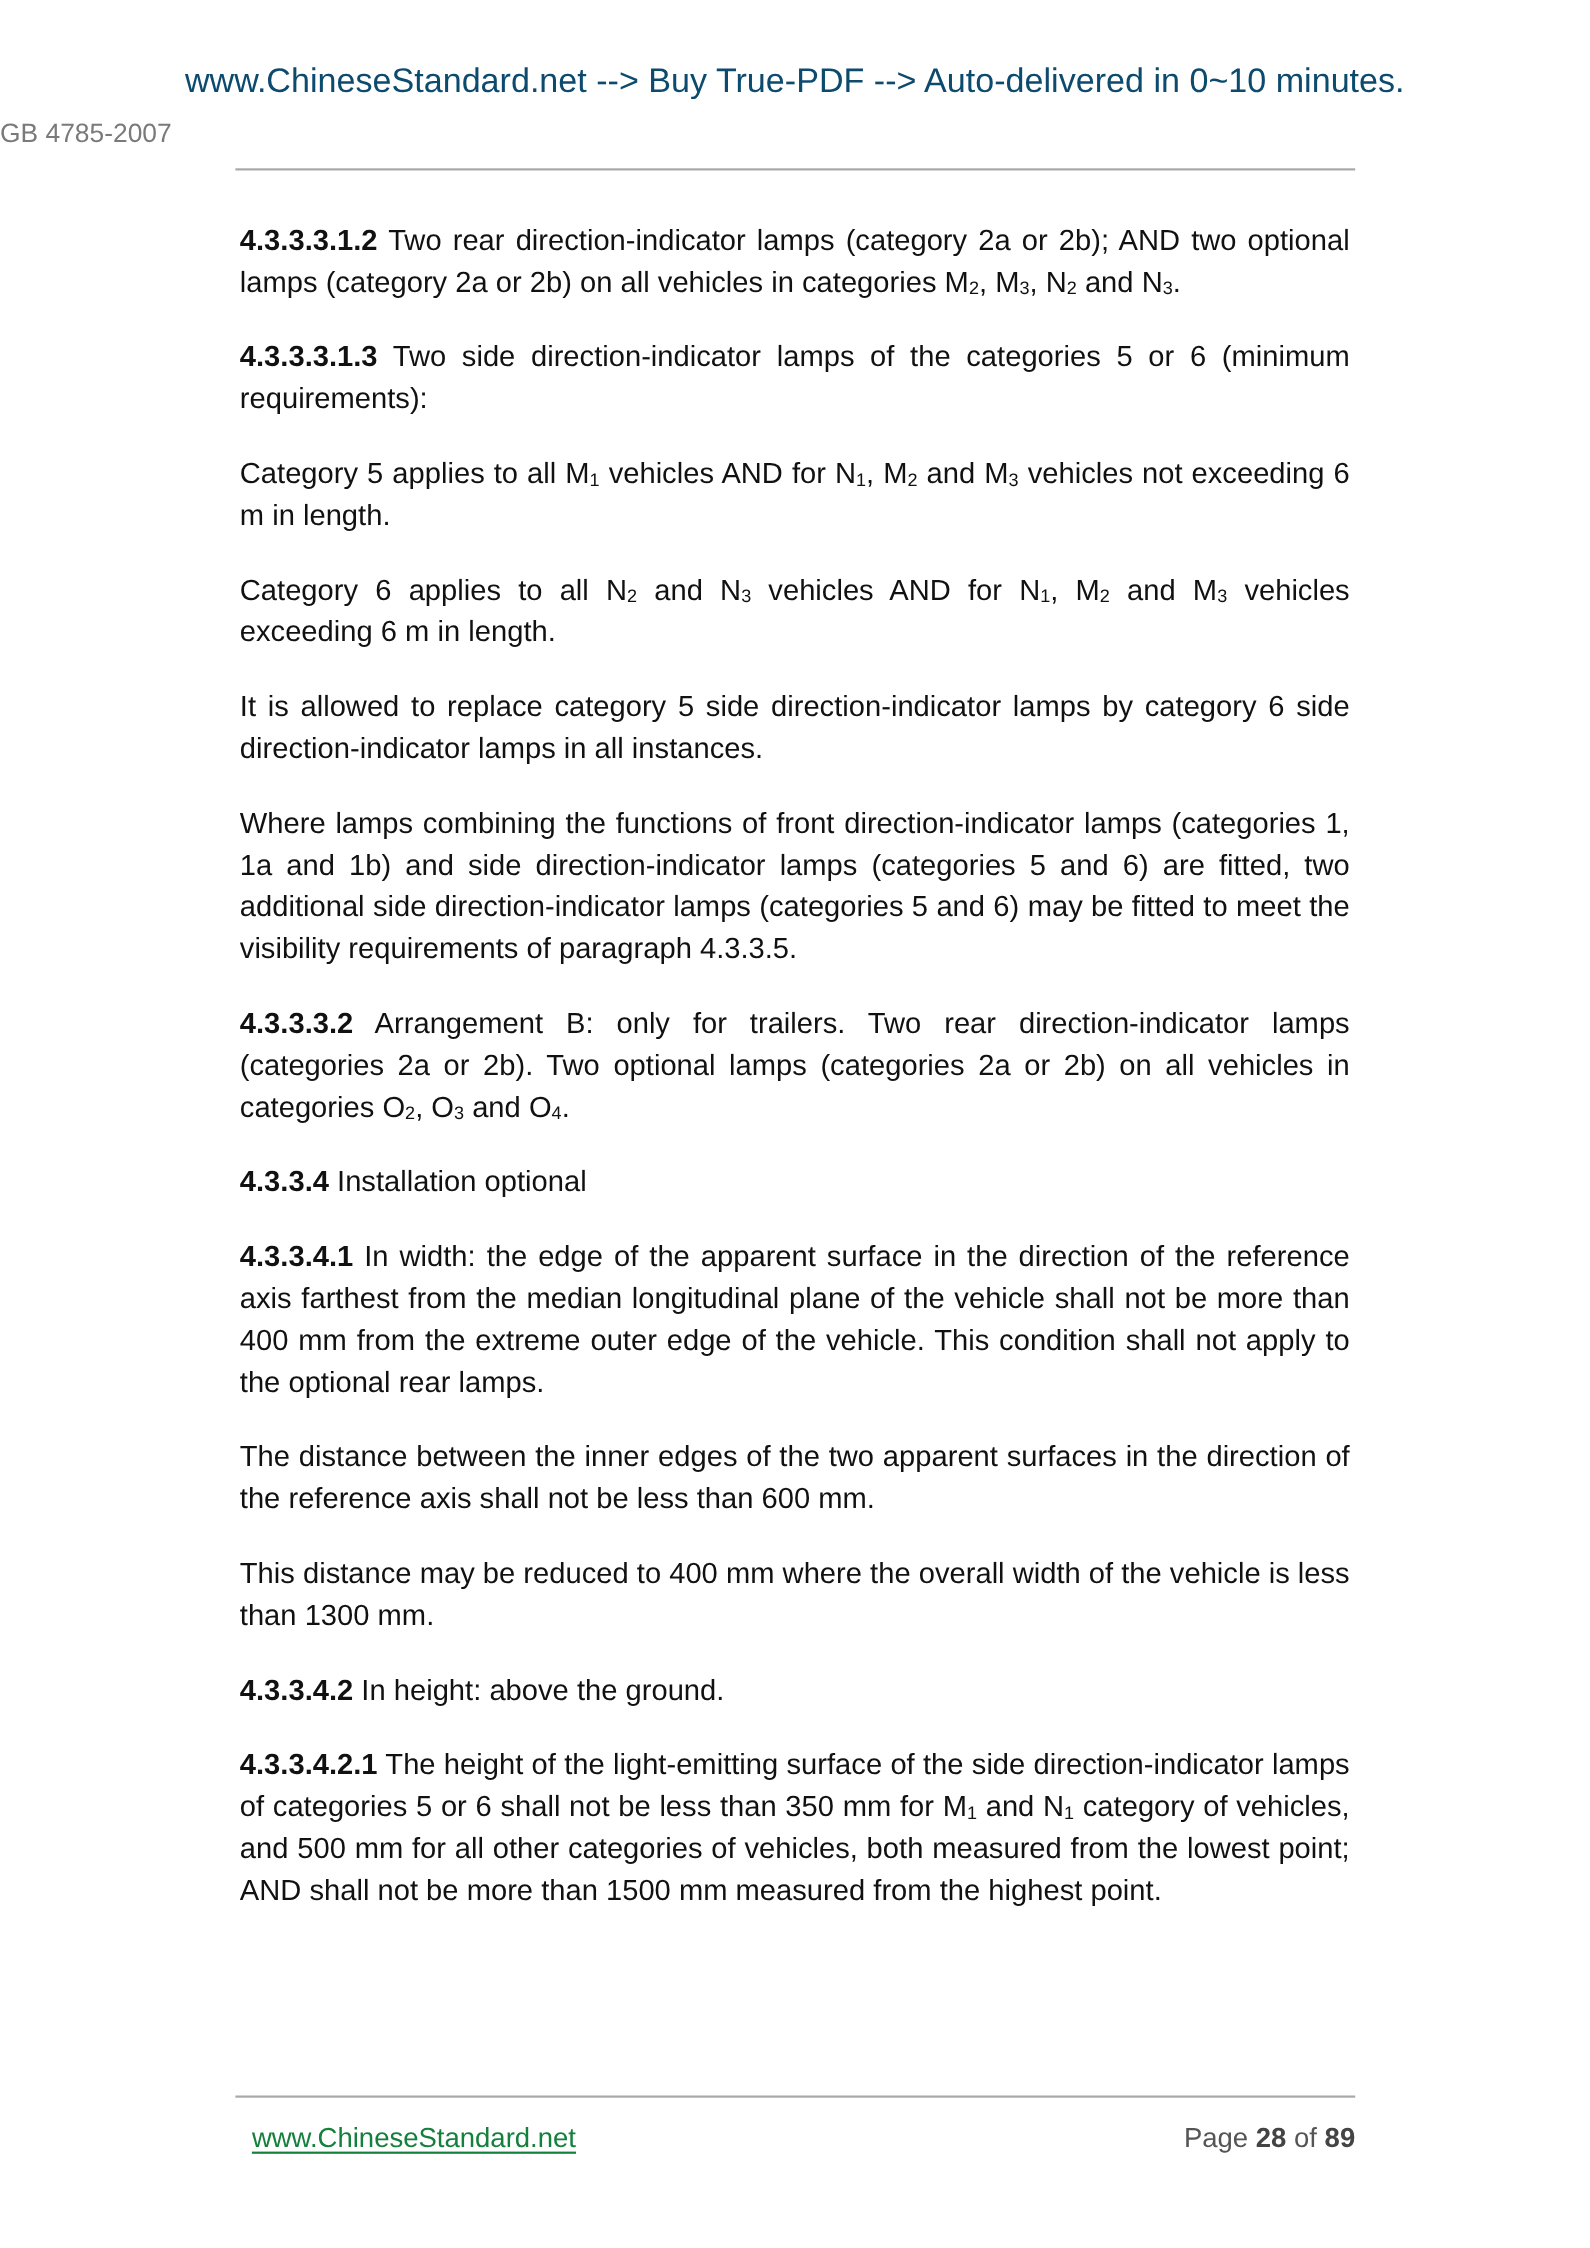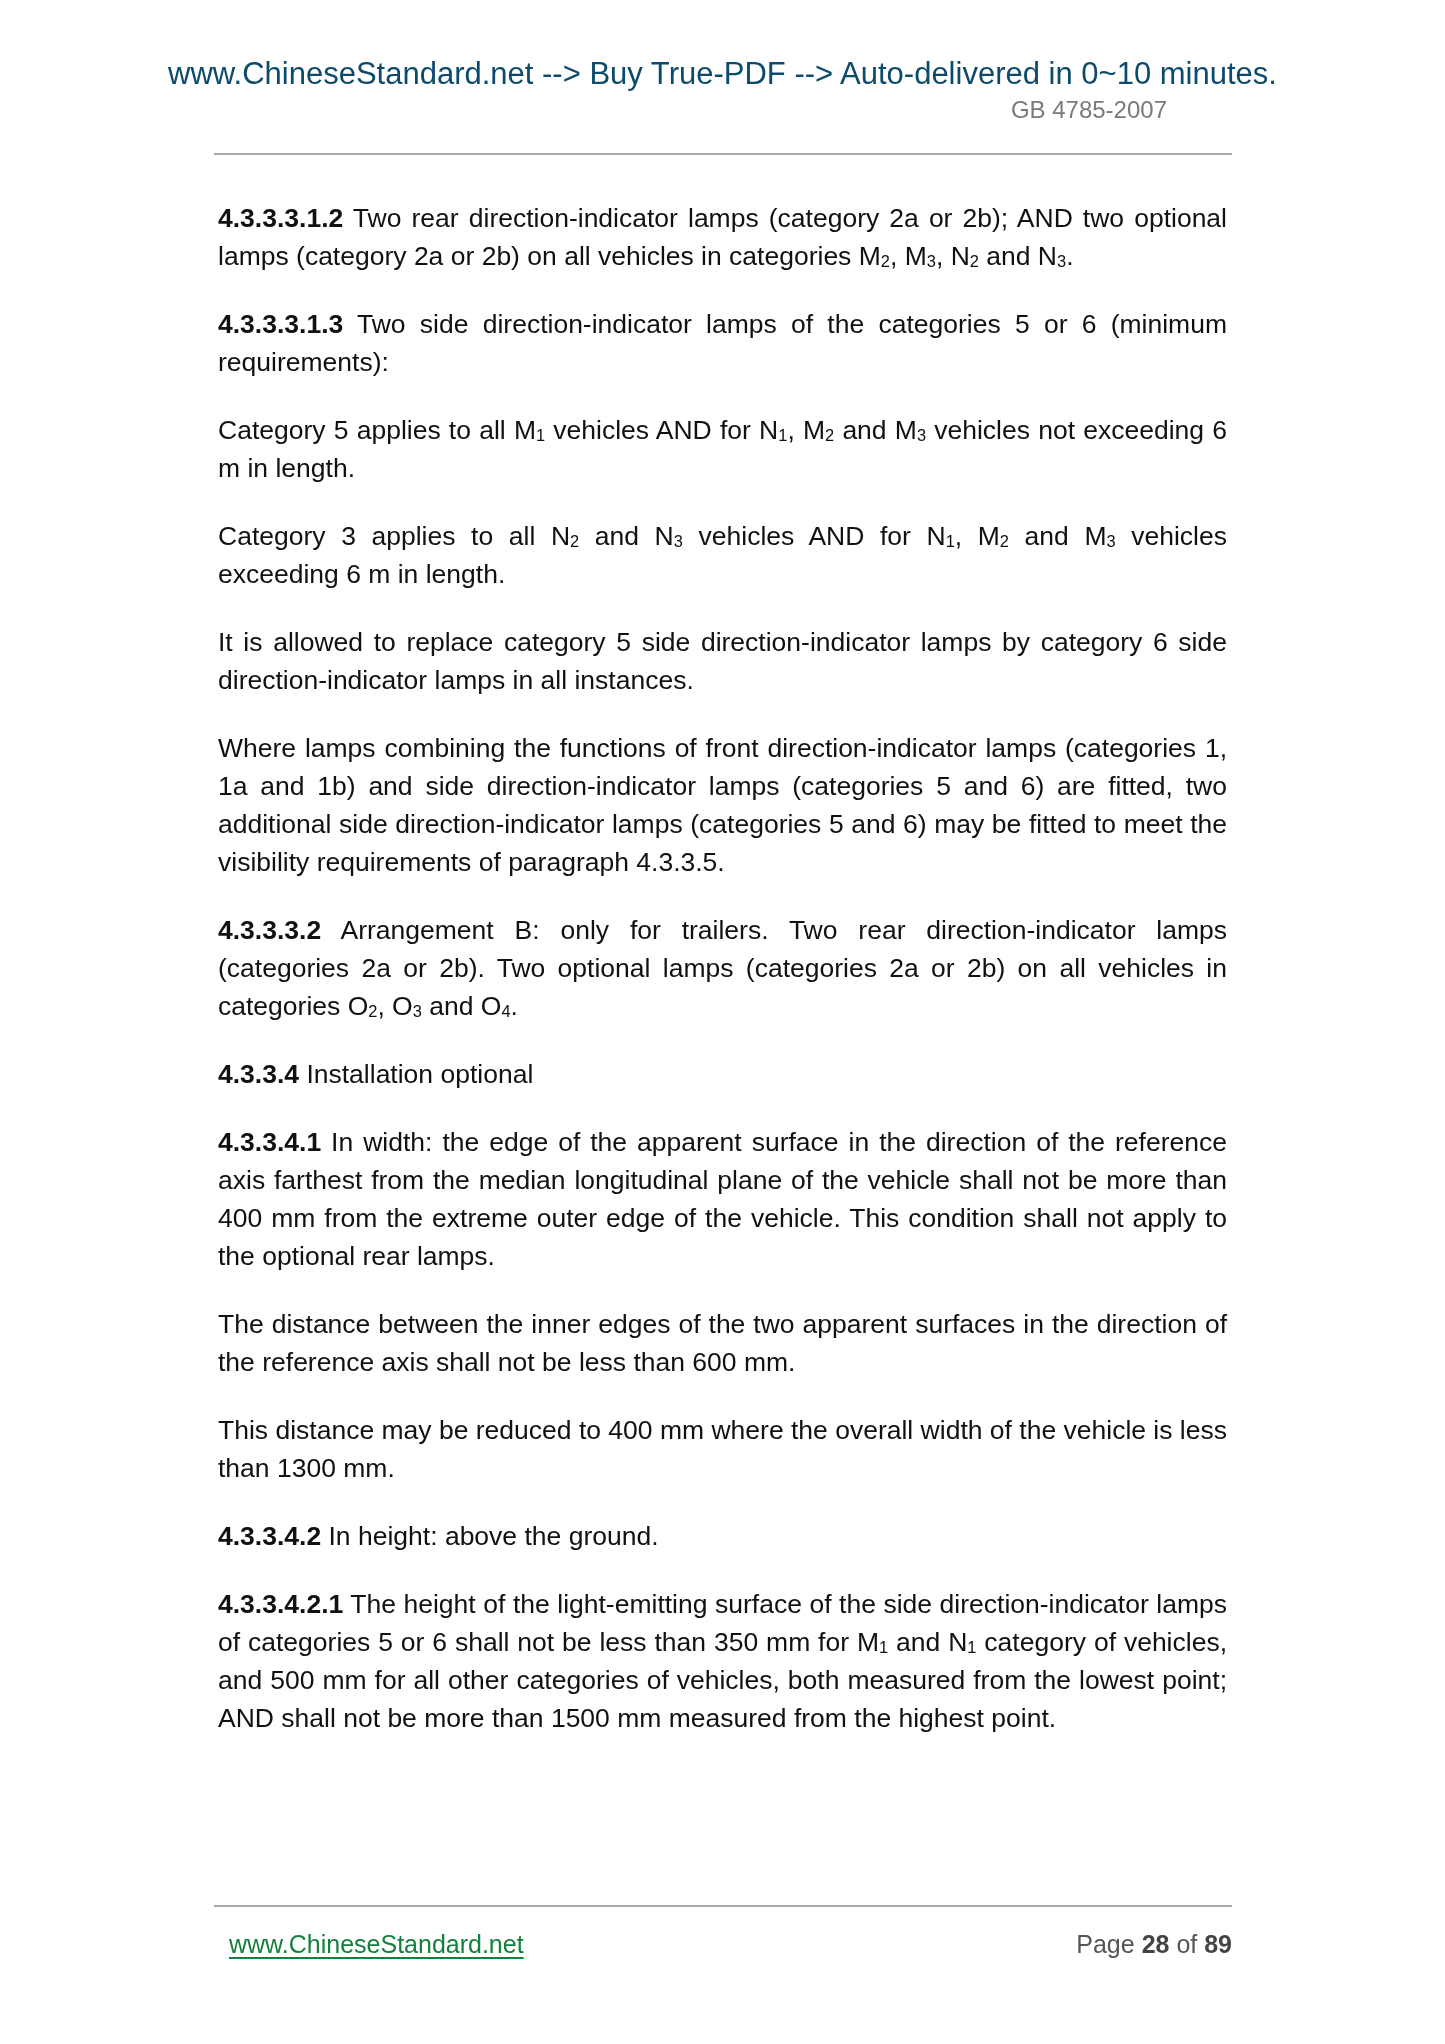--- a/index.html
+++ b/index.html
@@ -1,20 +1,20 @@
 <!DOCTYPE html>
 <html><head>
 <meta charset="utf-8">
 <style>
   html, body { margin: 0; padding: 0; background: #ffffff; }
   body { width: 1445px; height: 2044px; position: relative; overflow: hidden;
          font-family: "Liberation Sans", "DejaVu Sans", sans-serif; color: #111; }
   .hdr-top { position: absolute; top: 56px; left: 0; width: 1445px; text-align: center;
              font-size: 31px; color: #0c4a6e; letter-spacing: 0px; }
-  .hdr-std { position: absolute; top: 96px; left: 0; width: 1167px; text-align: right;
+  .hdr-std { position: absolute; top: 108px; left: 0; width: 1167px; text-align: left;
              font-size: 24px; color: #7a7a7a; }
   .rule { position: absolute; left: 214px; width: 1018px; height: 0; border-top: 2px solid #a8a8a8; }
   .rule.top { top: 153px; }
   .rule.bottom { top: 1905px; }
   .content { position: absolute; left: 218px; top: 199px; width: 1009px; }
   .para { margin: 0 0 30px 0; font-size: 26.5px; line-height: 38px; text-align: justify; }
   .para b { font-weight: bold; }
   sub { font-size: 62%; vertical-align: -0.15em; line-height: 0; }
   .footer-link { position: absolute; left: 229px; top: 1930px; font-size: 25px; color: #15803d;
                  text-decoration: underline; text-underline-offset: 4px; }
@@ -25,21 +25,21 @@
 <body>
 
 <div class="hdr-top">www.ChineseStandard.net --&gt; Buy True-PDF --&gt; Auto-delivered in 0~10 minutes.</div>
 <div class="hdr-std">GB 4785-2007</div>
 <div class="rule top"></div>
 
 <div class="content" id="doc-body">
     <p class="para"><b>4.3.3.3.1.2</b><span> Two rear direction-indicator lamps (category 2a or 2b); AND two optional lamps (category 2a or 2b) on all vehicles in categories M</span><sub>2</sub><span>, M</span><sub>3</sub><span>, N</span><sub>2</sub><span> and N</span><sub>3</sub><span>.</span></p>
     <p class="para"><b>4.3.3.3.1.3</b><span> Two side direction-indicator lamps of the categories 5 or 6 (minimum requirements):</span></p>
     <p class="para"><span>Category 5 applies to all M</span><sub>1</sub><span> vehicles AND for N</span><sub>1</sub><span>, M</span><sub>2</sub><span> and M</span><sub>3</sub><span> vehicles not exceeding 6 m in length.</span></p>
-    <p class="para"><span>Category 3 applies to all N</span><sub>2</sub><span> and N</span><sub>3</sub><span> vehicles AND for N</span><sub>1</sub><span>, M</span><sub>2</sub><span> and M</span><sub>3</sub><span> vehicles exceeding 6 m in length.</span></p>
+    <p class="para"><span>Category 6 applies to all N</span><sub>2</sub><span> and N</span><sub>3</sub><span> vehicles AND for N</span><sub>1</sub><span>, M</span><sub>2</sub><span> and M</span><sub>3</sub><span> vehicles exceeding 6 m in length.</span></p>
     <p class="para"><span>It is allowed to replace category 5 side direction-indicator lamps by category 6 side direction-indicator lamps in all instances.</span></p>
     <p class="para"><span>Where lamps combining the functions of front direction-indicator lamps (categories 1, 1a and 1b) and side direction-indicator lamps (categories 5 and 6) are fitted, two additional side direction-indicator lamps (categories 5 and 6) may be fitted to meet the visibility requirements of paragraph 4.3.3.5.</span></p>
     <p class="para"><b>4.3.3.3.2</b><span> Arrangement B: only for trailers. Two rear direction-indicator lamps (categories 2a or 2b). Two optional lamps (categories 2a or 2b) on all vehicles in categories O</span><sub>2</sub><span>, O</span><sub>3</sub><span> and O</span><sub>4</sub><span>.</span></p>
     <p class="para"><b>4.3.3.4</b><span> Installation optional</span></p>
     <p class="para"><b>4.3.3.4.1</b><span> In width: the edge of the apparent surface in the direction of the reference axis farthest from the median longitudinal plane of the vehicle shall not be more than 400 mm from the extreme outer edge of the vehicle. This condition shall not apply to the optional rear lamps.</span></p>
     <p class="para"><span>The distance between the inner edges of the two apparent surfaces in the direction of the reference axis shall not be less than 600 mm.</span></p>
     <p class="para"><span>This distance may be reduced to 400 mm where the overall width of the vehicle is less than 1300 mm.</span></p>
     <p class="para"><b>4.3.3.4.2</b><span> In height: above the ground.</span></p>
     <p class="para"><b>4.3.3.4.2.1</b><span> The height of the light-emitting surface of the side direction-indicator lamps of categories 5 or 6 shall not be less than 350 mm for M</span><sub>1</sub><span> and N</span><sub>1</sub><span> category of vehicles, and 500 mm for all other categories of vehicles, both measured from the lowest point; AND shall not be more than 1500 mm measured from the highest point.</span></p>
   </div>

